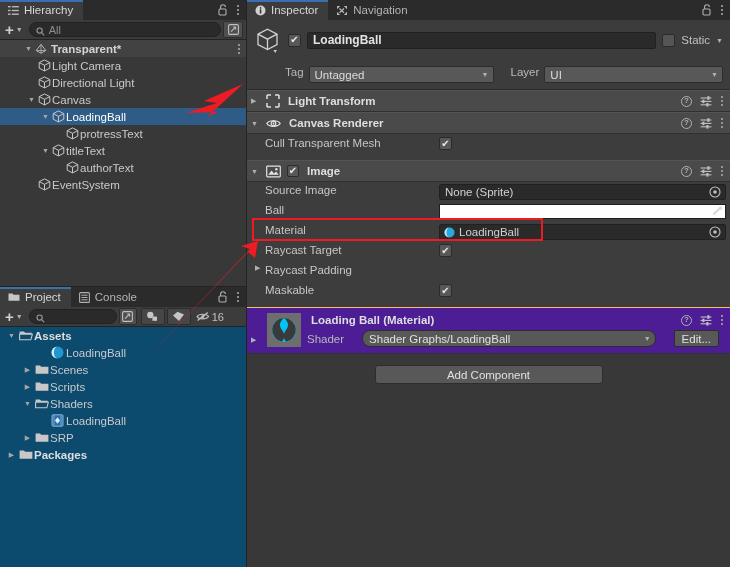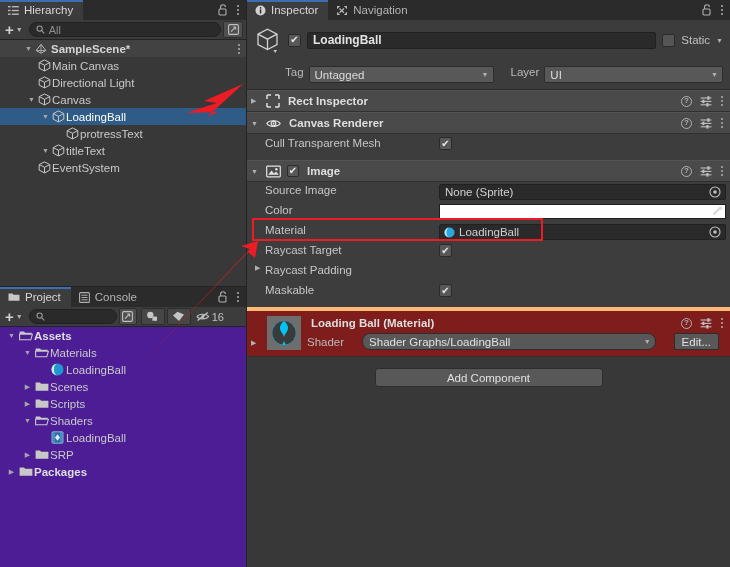--- a/index.html
+++ b/index.html
@@ -33,21 +33,21 @@
     margin-left:auto; display:flex; align-items:center; gap:8px;
     padding-right:7px;
   }
   .toolrow {
     height:20px; background:#3c3c3c; display:flex; align-items:center;
     gap:2px; padding:0 3px;
     border-bottom:1px solid #232323;
   }
   .searchbox {
     flex:1; height:15px; background:#2a2a2a; border-radius:8px;
-    display:flex; align-items:center; gap:4px; padding:0 6px;
+    display:flex; align-items:flex-end; gap:4px; padding:0 6px;
     color:#8f8f8f; font-size:11px; border:1px solid #212121;
   }
   .ic { display:inline-block; line-height:0; }
   .kebab {
     width:3px; display:flex; flex-direction:column; gap:2px; align-items:center;
   }
   .kebab i { width:2px; height:2px; background:#b0b0b0; border-radius:50%; display:block; }
 
   
   #hierarchy { left:0; top:0; width:246px; height:287px; background:#383838; }
@@ -61,21 +61,21 @@
     color:#c9c9c9; white-space:nowrap;
   }
   .trow.sel { background:#2f5c86; color:#ffffff; }
   .trow .arrow {
     width:11px; flex:none; text-align:center; font-size:7px; color:#a5a5a5;
   }
   .trow .gicon { width:15px; flex:none; display:flex; justify-content:center; }
   .indent { flex:none; }
 
   
-  #project { left:0; top:287px; width:246px; height:280px; background:#4c1d95; }
+  #project { left:0; top:287px; width:246px; height:280px; background:#0c4a6e; }
   .p-btn {
     width:27px; height:16px; background:#484848; border:1px solid #2d2d2d;
     border-radius:2px; display:flex; align-items:center; justify-content:center;
   }
   .p-count { display:flex; align-items:center; gap:2px; font-size:11px; color:#c0c0c0; }
 
   
   #inspector { left:247px; top:0; width:483px; height:567px; background:#383838; }
   .insp-head {
     background:#3c3c3c; padding:6px 7px 6px 7px; border-bottom:1px solid #2a2a2a;
@@ -130,21 +130,21 @@
   .objfield .sel-circle {
     width:16px; height:16px; flex:none; margin-left:auto;
     display:flex; align-items:center; justify-content:center;
   }
   .colorfield {
     flex:1; height:15px; margin-right:4px; background:#ffffff;
     border:1px solid #1e1e1e; display:flex; align-items:center;
   }
   .eyedrop { width:18px; flex:none; display:flex; justify-content:center; align-items:center;}
 
-  .mat-block { background:#7f1d1d; border-top:4px solid #fdba74; border-bottom:1px solid #303030; }
+  .mat-block { background:#4c1d95; border-top:1px solid #fdba74; border-bottom:1px solid #303030; }
   .mat-inner { display:flex; padding:5px 7px 6px 4px; gap:6px; }
   .mat-prev {
     width:34px; height:34px; flex:none; background:#6e6e6e;
     display:flex; align-items:center; justify-content:center;
   }
   .mat-title { font-weight:bold; font-size:11.5px; color:#dedede; }
   .shaderdd {
     flex:1; height:17px; background:#585858; border:1px solid #2d2d2d;
     border-radius:8px; display:flex; align-items:center; justify-content:space-between;
     padding:0 4px 0 6px; color:#e0e0e0; font-size:11.5px;
@@ -226,39 +226,39 @@
     </div>
 
     <div class="h-scene">
       <span class="arrow" style="width:11px;text-align:center;font-size:7px;color:#a5a5a5;margin-left:23px;">▼</span>
       <span class="ic" style="margin:0 4px 0 1px;">
         <svg width="12" height="12" viewBox="0 0 12 12">
           <path d="M1.2 7.5 L6 1.4 L10.8 7.5 L6 10.2 Z" fill="none" stroke="#b8b8b8" stroke-width="1"></path>
           <path d="M6 1.4 L6 10.2 M1.2 7.5 L10.8 7.5" stroke="#b8b8b8" stroke-width="0.8"></path>
         </svg>
       </span>
-      <span>SampleScene*</span>
+      <span>Transparent*</span>
       <span class="kebab" style="margin-left:auto;">
           <i></i>
           <i></i>
           <i></i>
         </span>
     </div>
 
     <div class="tree" id="hierarchy-tree">
         <div class="trow">
           <span class="indent" style="width:26px"></span>
           <span class="arrow"></span>
           <span class="gicon">
             <svg width="13" height="13" viewBox="0 0 13 13">
     <path d="M1.2 3.6 L6.5 0.9 L11.8 3.6 L11.8 9.2 L6.5 11.9 L1.2 9.2 Z" fill="none" stroke="#c8c8c8" stroke-width="1"></path>
     <path d="M1.2 3.6 L6.5 6.3 L11.8 3.6 M6.5 6.3 L6.5 11.9" fill="none" stroke="#c8c8c8" stroke-width="1"></path>
   </svg>
           </span>
-          <span>Main Canvas</span>
+          <span>Light Camera</span>
         </div>
         <div class="trow">
           <span class="indent" style="width:26px"></span>
           <span class="arrow"></span>
           <span class="gicon">
             <svg width="13" height="13" viewBox="0 0 13 13">
     <path d="M1.2 3.6 L6.5 0.9 L11.8 3.6 L11.8 9.2 L6.5 11.9 L1.2 9.2 Z" fill="none" stroke="#c8c8c8" stroke-width="1"></path>
     <path d="M1.2 3.6 L6.5 6.3 L11.8 3.6 M6.5 6.3 L6.5 11.9" fill="none" stroke="#c8c8c8" stroke-width="1"></path>
   </svg>
           </span>
@@ -300,20 +300,31 @@
         <div class="trow">
           <span class="indent" style="width:40px"></span>
           <span class="arrow">▼</span>
           <span class="gicon">
             <svg width="13" height="13" viewBox="0 0 13 13">
     <path d="M1.2 3.6 L6.5 0.9 L11.8 3.6 L11.8 9.2 L6.5 11.9 L1.2 9.2 Z" fill="none" stroke="#c8c8c8" stroke-width="1"></path>
     <path d="M1.2 3.6 L6.5 6.3 L11.8 3.6 M6.5 6.3 L6.5 11.9" fill="none" stroke="#c8c8c8" stroke-width="1"></path>
   </svg>
           </span>
           <span>titleText</span>
+        </div>
+        <div class="trow">
+          <span class="indent" style="width:54px"></span>
+          <span class="arrow"></span>
+          <span class="gicon">
+            <svg width="13" height="13" viewBox="0 0 13 13">
+    <path d="M1.2 3.6 L6.5 0.9 L11.8 3.6 L11.8 9.2 L6.5 11.9 L1.2 9.2 Z" fill="none" stroke="#c8c8c8" stroke-width="1"></path>
+    <path d="M1.2 3.6 L6.5 6.3 L11.8 3.6 M6.5 6.3 L6.5 11.9" fill="none" stroke="#c8c8c8" stroke-width="1"></path>
+  </svg>
+          </span>
+          <span>authorText</span>
         </div>
         <div class="trow">
           <span class="indent" style="width:26px"></span>
           <span class="arrow"></span>
           <span class="gicon">
             <svg width="13" height="13" viewBox="0 0 13 13">
     <path d="M1.2 3.6 L6.5 0.9 L11.8 3.6 L11.8 9.2 L6.5 11.9 L1.2 9.2 Z" fill="none" stroke="#c8c8c8" stroke-width="1"></path>
     <path d="M1.2 3.6 L6.5 6.3 L11.8 3.6 M6.5 6.3 L6.5 11.9" fill="none" stroke="#c8c8c8" stroke-width="1"></path>
   </svg>
           </span>
@@ -404,31 +415,20 @@
         <div class="trow">
           <span class="indent" style="width:6px"></span>
           <span class="arrow">▼</span>
           <span class="gicon" style="width:17px">
             <svg width="14" height="11" viewBox="0 0 14 11">
       <path d="M0.6 1.4 h4.4 l1.1 1.3 h6.6 v1.2 h-12.1 z" fill="#c8c8c8"></path>
       <path d="M0.6 4.2 h12.8 l-1.6 5.6 h-11.2 z" fill="none" stroke="#c8c8c8" stroke-width="1.1"></path>
     </svg>
           </span>
           <span style="font-weight:bold;color:#dedede;">Assets</span>
-        </div>
-        <div class="trow">
-          <span class="indent" style="width:22px"></span>
-          <span class="arrow">▼</span>
-          <span class="gicon" style="width:17px">
-            <svg width="14" height="11" viewBox="0 0 14 11">
-      <path d="M0.6 1.4 h4.4 l1.1 1.3 h6.6 v1.2 h-12.1 z" fill="#c8c8c8"></path>
-      <path d="M0.6 4.2 h12.8 l-1.6 5.6 h-11.2 z" fill="none" stroke="#c8c8c8" stroke-width="1.1"></path>
-    </svg>
-          </span>
-          <span style="">Materials</span>
         </div>
         <div class="trow">
           <span class="indent" style="width:38px"></span>
           <span class="arrow"></span>
           <span class="gicon" style="width:17px">
             <svg width="13" height="13" viewBox="0 0 13 13">
     <circle cx="6.5" cy="6.5" r="6" fill="#2196cf"></circle>
     <path d="M6.5 0.5 a6 6 0 0 0 0 12 a3.6 6 0 0 1 0 -12 z" fill="#cdeefc"></path>
   </svg>
           </span>
@@ -572,21 +572,21 @@
     <div class="comp-header">
       <span class="caret" style="width:9px;">▶</span>
       <span class="ic">
         <svg width="14" height="14" viewBox="0 0 14 14">
           <path d="M1 1 L5 1 M1 1 L1 5" stroke="#e0e0e0" stroke-width="1.5" fill="none"></path>
           <path d="M13 1 L9 1 M13 1 L13 5" stroke="#e0e0e0" stroke-width="1.5" fill="none"></path>
           <path d="M1 13 L5 13 M1 13 L1 9" stroke="#e0e0e0" stroke-width="1.5" fill="none"></path>
           <path d="M13 13 L9 13 M13 13 L13 9" stroke="#e0e0e0" stroke-width="1.5" fill="none"></path>
         </svg>
       </span>
-      <span class="ctitle">Rect Inspector</span>
+      <span class="ctitle">Light Transform</span>
       <span class="comp-right">
         <span class="helpic">?</span>
         <span class="ic">
           <svg width="12" height="12" viewBox="0 0 12 12">
             <line x1="0.6" y1="3" x2="11.4" y2="3" stroke="#c0c0c0" stroke-width="1.1"></line>
             <line x1="0.6" y1="6.4" x2="11.4" y2="6.4" stroke="#c0c0c0" stroke-width="1.1"></line>
             <line x1="0.6" y1="9.8" x2="11.4" y2="9.8" stroke="#c0c0c0" stroke-width="1.1"></line>
             <rect x="7.4" y="1.2" width="2" height="3.6" fill="#c0c0c0"></rect>
             <rect x="2.4" y="4.6" width="2" height="3.6" fill="#c0c0c0"></rect>
             <rect x="6.4" y="8" width="2" height="3.6" fill="#c0c0c0"></rect>
@@ -676,21 +676,21 @@
           <span class="sel-circle">
             <svg width="12" height="12" viewBox="0 0 12 12">
               <circle cx="6" cy="6" r="5" fill="none" stroke="#c0c0c0" stroke-width="1.1"></circle>
               <circle cx="6" cy="6" r="1.8" fill="#c0c0c0"></circle>
             </svg>
           </span>
         </span>
       </div>
 
       <div class="prow">
-        <span class="plabel">Color</span>
+        <span class="plabel">Ball</span>
         <span class="colorfield" id="color-swatch" style="background: rgb(255, 255, 255);"></span>
         <span class="eyedrop" style="margin-right:4px;margin-left:-22px;z-index:5;">
           <svg width="13" height="13" viewBox="0 0 13 13">
             <path d="M2 11 L2.3 9.1 L8.2 3.2 L9.8 4.8 L3.9 10.7 Z" fill="#dcdcdc"></path>
             <path d="M8.5 2.9 a1.7 1.7 0 0 1 2.4 2.4 l-0.9 0.9 l-2.4 -2.4 z" fill="#dcdcdc"></path>
           </svg>
         </span>
       </div>
 
       <div class="prow">

